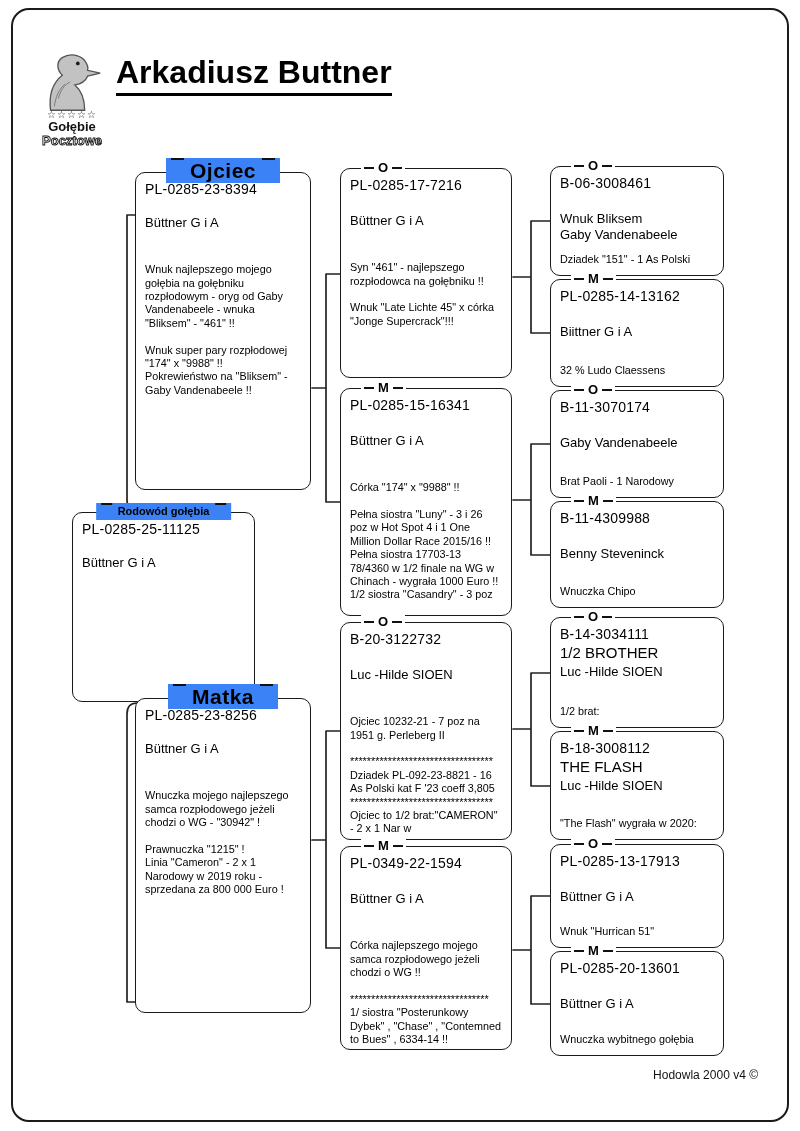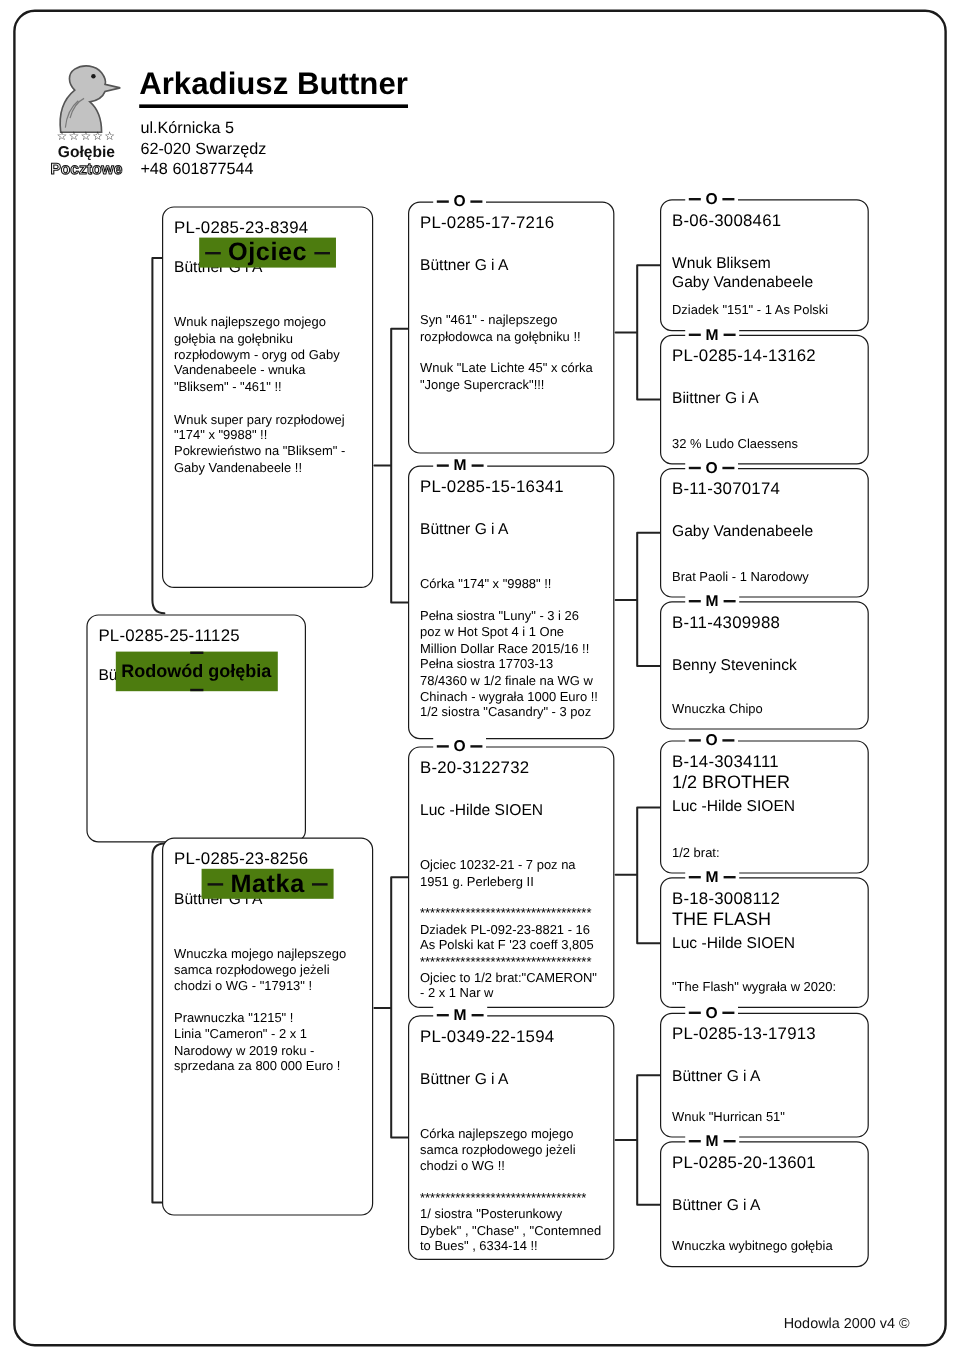--- a/index.html
+++ b/index.html
@@ -15,21 +15,21 @@
   
   .logo { position:absolute; left:30px; top:50px; width:84px; text-align:center; z-index:3; }
   .logo svg { display:block; margin:0 auto; }
   .stars { font-size:10px; letter-spacing:1px; color:#222; line-height:10px; margin-top:-2px; }
   .logo-word { font-family:Liberation Sans, sans-serif; font-weight:bold; font-size:13px; line-height:14px; color:#111; }
   .logo-word.outline { color:#333; }
   @supports (-webkit-text-stroke: 1px #000) {
     .logo-word.outline { color:#fff; -webkit-text-stroke:0.9px #111; }
   }
   .owner-name {
-    position:absolute; left:116px; top:54px; font-size:26px; font-weight:bold;
+    position:absolute; left:116px; top:54px; font-size:32px; font-weight:bold;
     border-bottom:3px solid #000; padding-bottom:2px; z-index:3; white-space:nowrap;
   }
   .address { position:absolute; left:117px; top:98px; font-size:13.5px; line-height:17px; z-index:3; }
   
   .connectors { position:absolute; left:0; top:0; z-index:1; }
   .connectors path { stroke:#222; stroke-width:1.7; fill:none; stroke-linecap:round; stroke-linejoin:round; }
   
   .pbox {
     position:absolute; background:#fff; border:1.7px solid #1a1a1a; border-radius:10px;
     box-sizing:border-box; padding:8px 9px; z-index:2;
@@ -42,52 +42,47 @@
   .pdesc { font-size:10.8px; margin-top:32px; white-space:pre-line; line-height:1.24; overflow-wrap:break-word; }
   .note  { position:absolute; left:9px; right:9px; bottom:9px; font-size:10.8px; white-space:pre-line; line-height:1.2; }
   
   .sex-tag {
     position:absolute; top:-9px; left:20px; display:flex; align-items:center; gap:4px;
     background:#fff; padding:0 3px; font-weight:bold; font-size:13px; line-height:16px;
   }
   .dash { width:10px; height:2px; background:#111; }
   .title-tag {
     position:absolute; top:-15px; left:50%; transform:translateX(-50%);
-    display:flex; align-items:center; gap:6px; background:#4d7c0f; padding:0 5px;
-    font-weight:bold; font-size:21px; white-space:nowrap; line-height:25px; letter-spacing:.5px;margin-top:40px;
+    display:flex; align-items:flex-start; gap:6px; background:#3b82f6; padding:0 5px;
+    font-weight:bold; font-size:21px; white-space:nowrap; line-height:25px; letter-spacing:.5px;
   }
   .title-tag .dash { width:13px; }
-  .subject .title-tag { font-size:15px; top:-10px; line-height:17px; letter-spacing:0;flex-direction:column; }
+  .subject .title-tag { font-size:11px; top:-10px; line-height:17px; letter-spacing:0; }
   .subject .title-tag .dash { width:11px; }
   
-  .footer { position:absolute; right:42px; top:1068px; font-size:12px; color:#111; z-index:3;margin-top:28px; }
+  .footer { position:absolute; right:42px; top:1068px; font-size:12px; color:#111; z-index:3; }
 </style>
 </head>
 <body>
 
 <div class="page">
   <div class="page-border"></div>
 
   <div class="logo">
     <svg width="74" height="62" viewBox="0 0 76 62">
       <path d="M16 61 C14 45 18 33 28 25 C22 19 22 11 28 7 C36 2 46 4 51 10 C54 14 55 17 54 20 L67 23 L54 26 C52 31 47 34 41 35 C48 41 51 49 51 61 Z" fill="#c2c2c2" stroke="#555" stroke-width="1.4"></path>
       <path d="M24 49 C26 41 30 35 36 32 M20 57 C21 47 25 39 31 34" fill="none" stroke="#7a7a7a" stroke-width="1"></path>
       <circle cx="44" cy="13" r="1.9" fill="#1a1a1a"></circle>
     </svg>
     <div class="stars">☆☆☆☆☆</div>
     <div class="logo-word">Gołębie</div>
     <div class="logo-word outline">Pocztowe</div>
   </div>
 
   <div class="owner-name">Arkadiusz Buttner</div>
-  <div class="address">
-    <div>ul.Kórnicka 5</div>
-    <div>62-020 Swarzędz</div>
-    <div>+48 601877544</div>
-  </div>
 
   <svg class="connectors" width="800" height="1131" viewBox="0 0 800 1131">
     <path d="M136 215 H127 V500 Q127 511 137 511 M136 1002 H127 V714 Q127 703 137 703"></path>
     <path d="M341 274 H326 V502 H341 M312 388 H326 M341 731 H326 V948 H341 M312 840 H326"></path>
     <path d="M551 221 H531 V333 H551 M513 277 H531 M551 444 H531 V555 H551 M513 500 H531 M551 673 H531 V786 H551 M513 729 H531 M551 896 H531 V1004 H551 M513 950 H531"></path>
   </svg>
 
   <div class="pbox big" style="left:135px;top:172px;width:176px;height:318px">
     <div class="title-tag">
       <span class="dash"></span>
@@ -113,21 +108,21 @@
   </div>
 
   <div class="pbox big" style="left:135px;top:698px;width:176px;height:315px">
     <div class="title-tag">
       <span class="dash"></span>
       <span>Matka</span>
       <span class="dash"></span>
     </div>
     <div class="ring">PL-0285-23-8256</div>
     <div class="pname">Büttner G i A</div>
-    <div class="pdesc">Wnuczka mojego najlepszego samca rozpłodowego jeżeli chodzi o WG - "17913" !
+    <div class="pdesc">Wnuczka mojego najlepszego samca rozpłodowego jeżeli chodzi o WG - "30942" !
 
 Prawnuczka "1215" !
 Linia "Cameron" - 2 x 1 Narodowy w 2019 roku - sprzedana za 800 000 Euro !</div>
   </div>
 
   <div class="pbox mid" style="left:340px;top:168px;width:172px;height:210px">
     <div class="sex-tag">
       <span class="dash"></span>
       <span>O</span>
       <span class="dash"></span>

